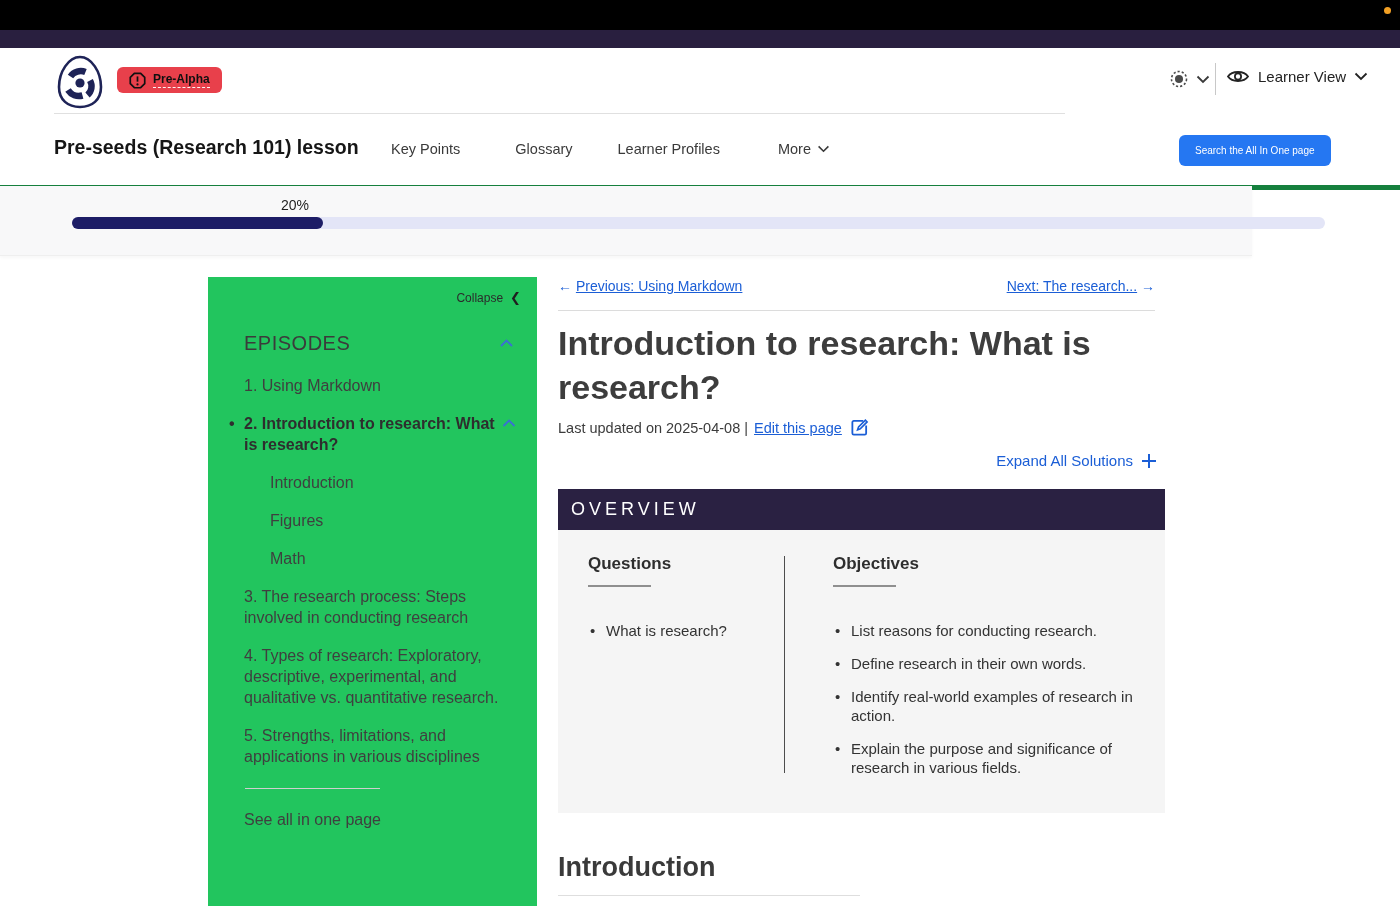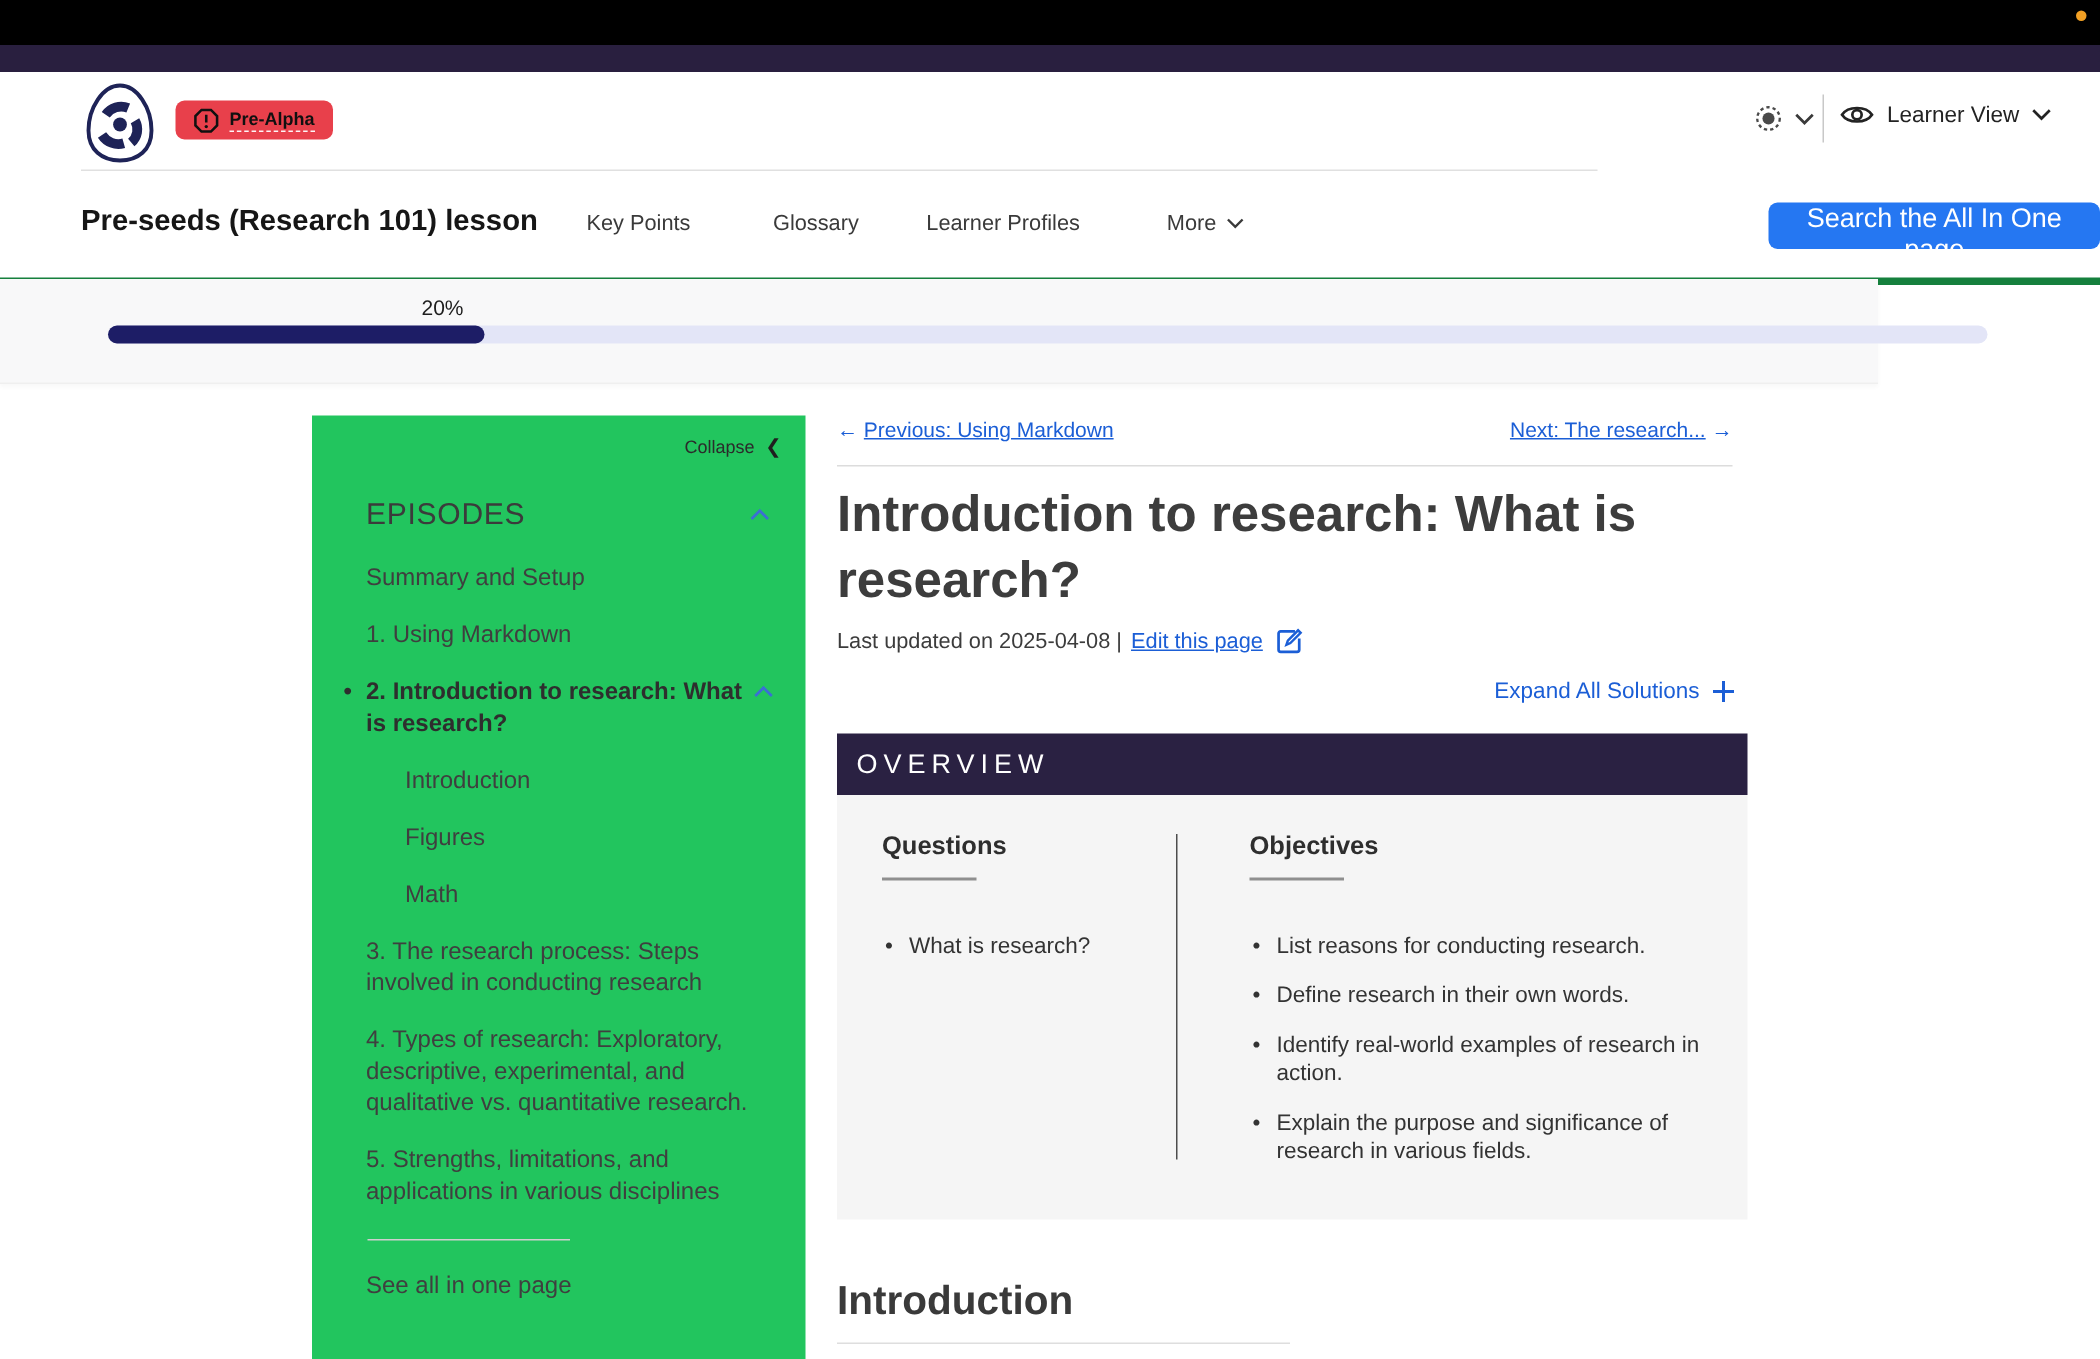--- a/index.html
+++ b/index.html
@@ -35,21 +35,21 @@
   .view-label{font-size:15px;}
 
   .lesson-title{left:54px;top:88px;font-size:19.5px;font-weight:bold;color:#161616;}
   .hnav{left:374px;top:93px;display:flex;align-items:center;}
   .hnav-item{font-size:14.5px;color:#3a3a3a;cursor:pointer;padding:0 17px;display:flex;align-items:center;gap:6px;}
   .hnav-item:nth-child(2){margin-left:21px;}
   .hnav-item:nth-child(3){margin-left:11px;}
   .hnav-item:nth-child(4){margin-left:24px;}
   .search-btn{
     left:1179px;top:87px;height:31px;background:#2577f2;border:none;border-radius:6px;
-    color:#fff;font-size:18px;padding:0 16px;cursor:pointer;
+    color:#fff;font-size:10px;padding:0 16px;cursor:pointer;
     font-family:"Liberation Sans",sans-serif;
   }
 
   
   .progress-zone{left:0;top:186px;width:1252px;height:69px;background:#f8f8f9;border-bottom:1px solid #efefef;box-shadow:0 2px 3px rgba(0,0,0,.03);}
   .progress-label{left:281px;top:11px;font-size:14px;color:#1e1e1e;}
   .progress-track{left:72px;top:31px;width:1253px;height:12px;border-radius:7px;background:#e3e5f7;cursor:pointer;}
   .progress-fill{height:12px;border-radius:7px;background:#1d1d66;width:20%;}
 
   
@@ -192,21 +192,20 @@
   </div>
 
   <div class="episodes-hd">
     <span class="episodes-title">EPISODES</span>
     <svg width="15" height="9" viewBox="0 0 14 9">
       <polyline points="1.5,7 7,1.5 12.5,7" fill="none" stroke="#3b6fd4" stroke-width="1.8"></polyline>
     </svg>
   </div>
 
   <nav class="ep-list">
-    <div class="ep">Summary and Setup</div>
     <div class="ep">1. Using Markdown</div>
     <div class="ep active">
       <span>2. Introduction to research: What is research?</span>
       <span class="chev-abs">
         <svg width="14" height="9" viewBox="0 0 14 9">
           <polyline points="1.5,7 7,1.5 12.5,7" fill="none" stroke="#3b6fd4" stroke-width="1.8"></polyline>
         </svg>
       </span>
     </div>
     <div class="ep sub">Introduction</div>

